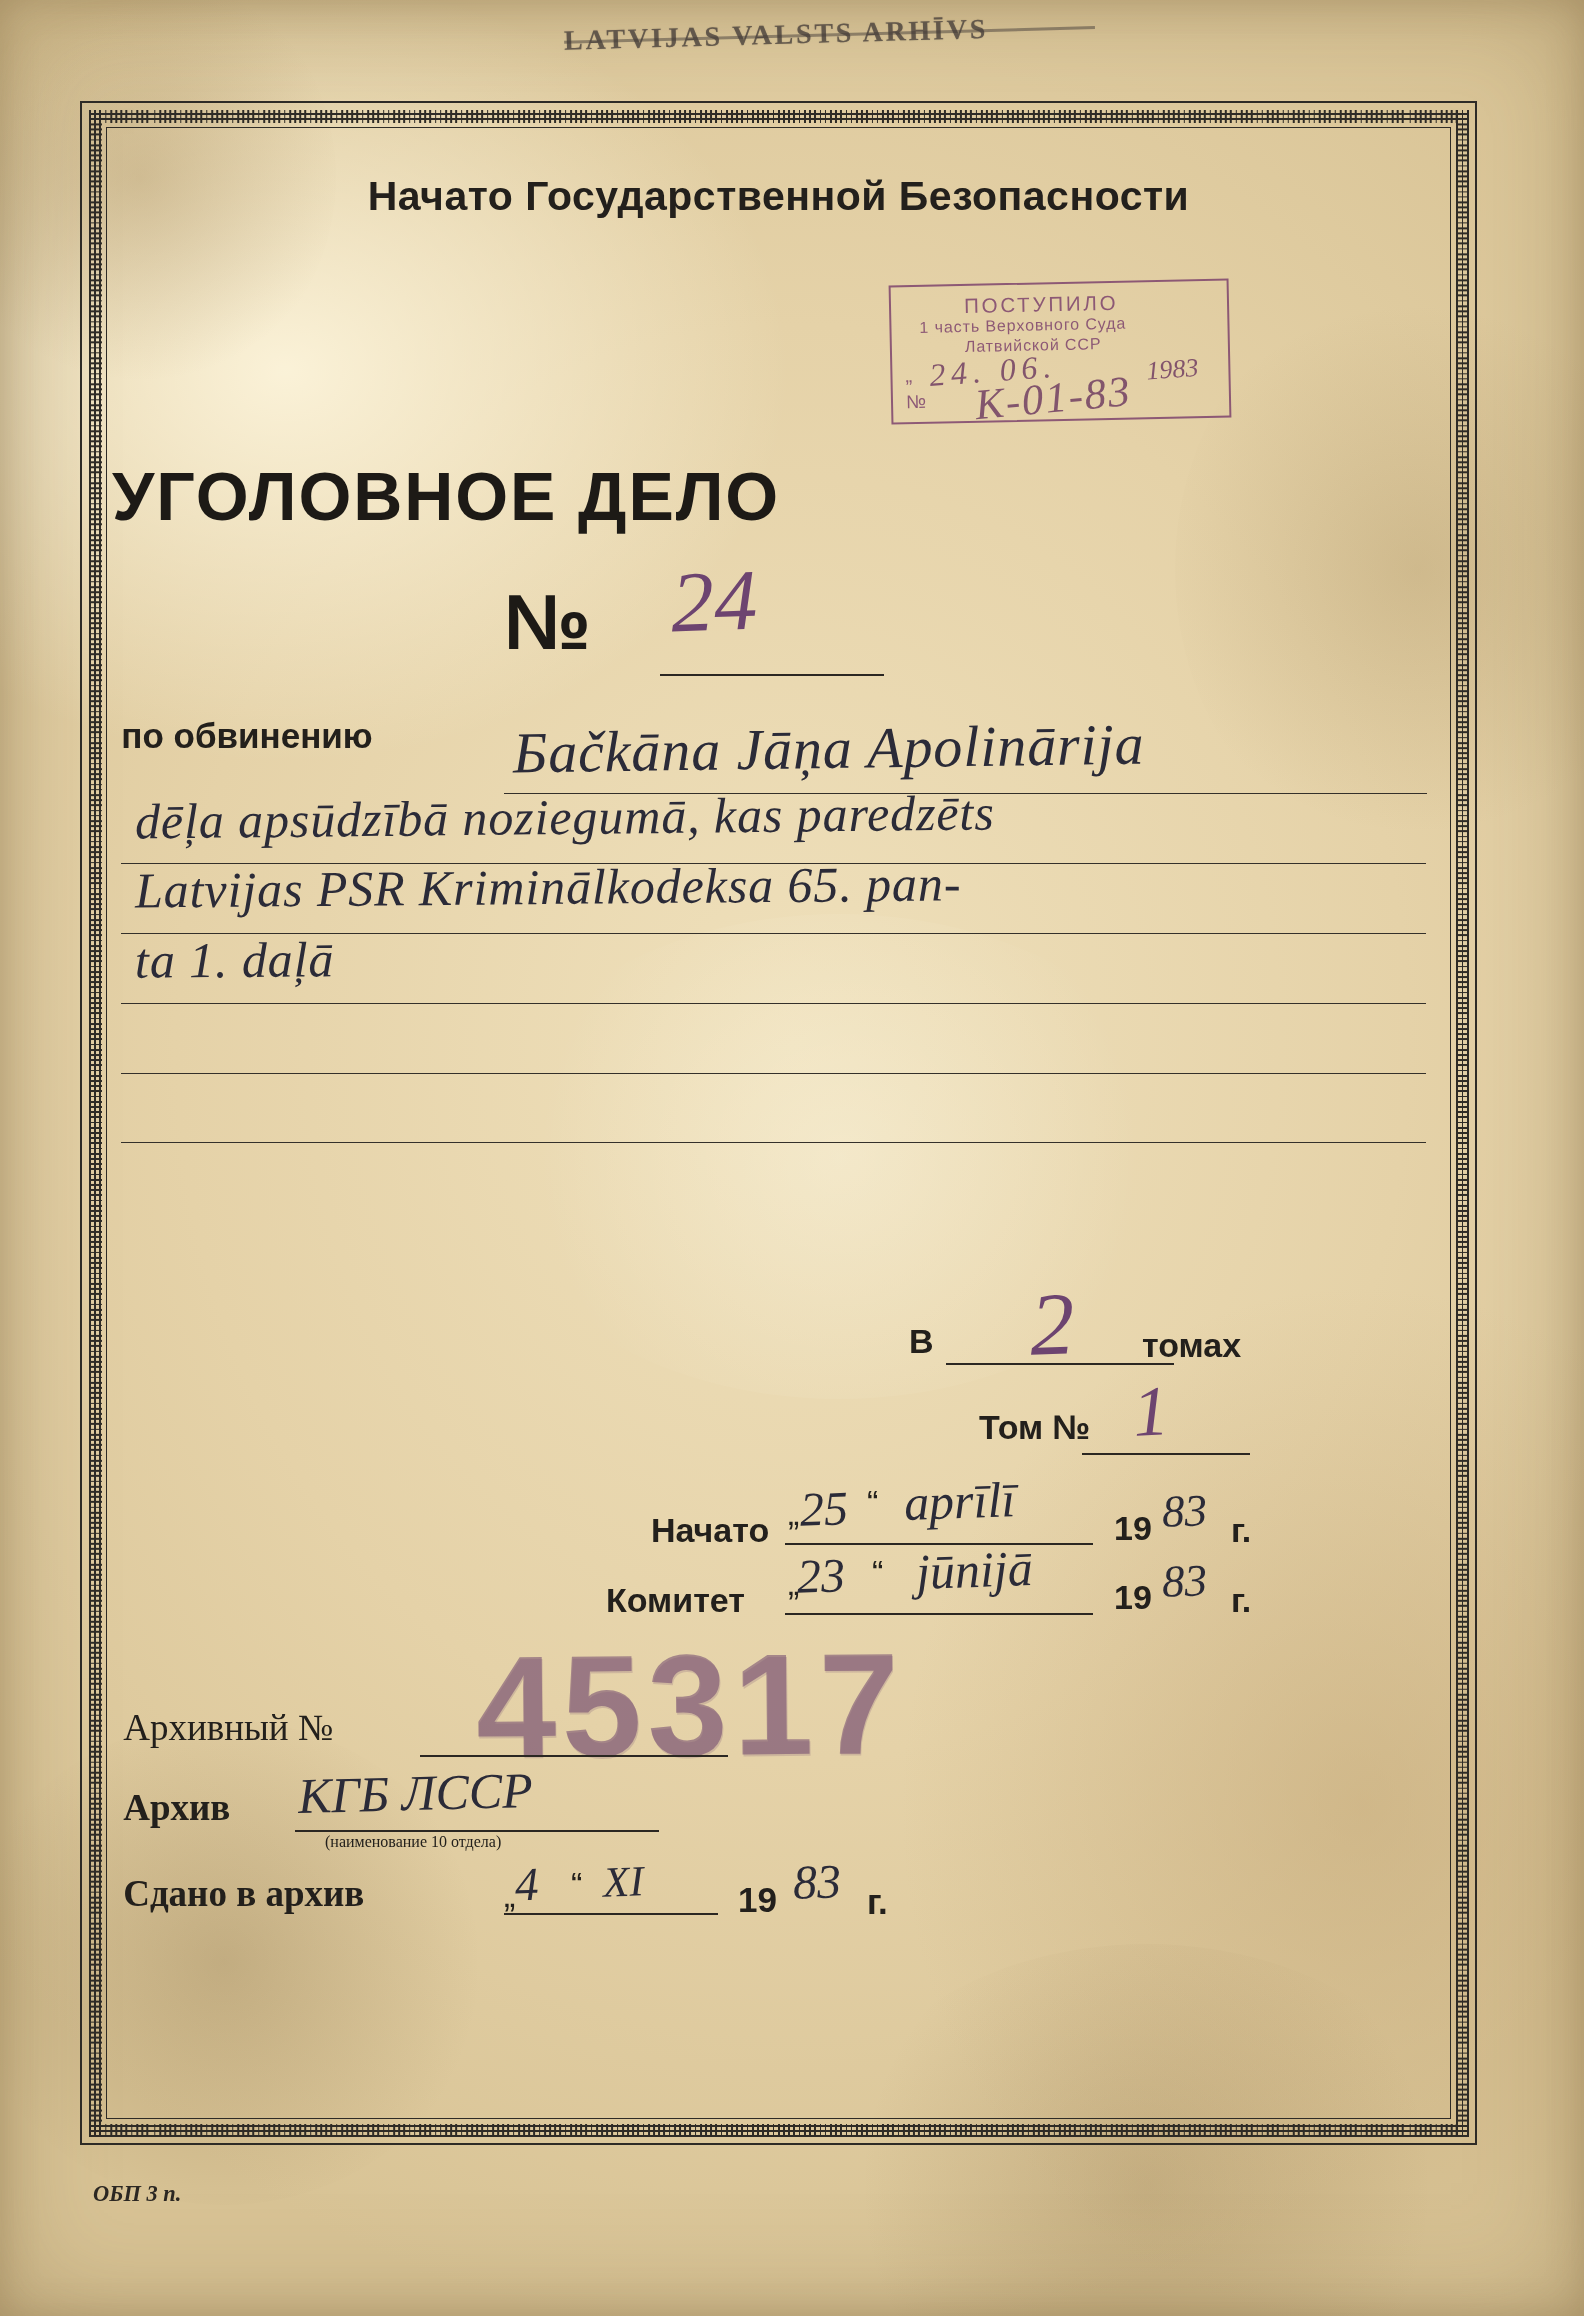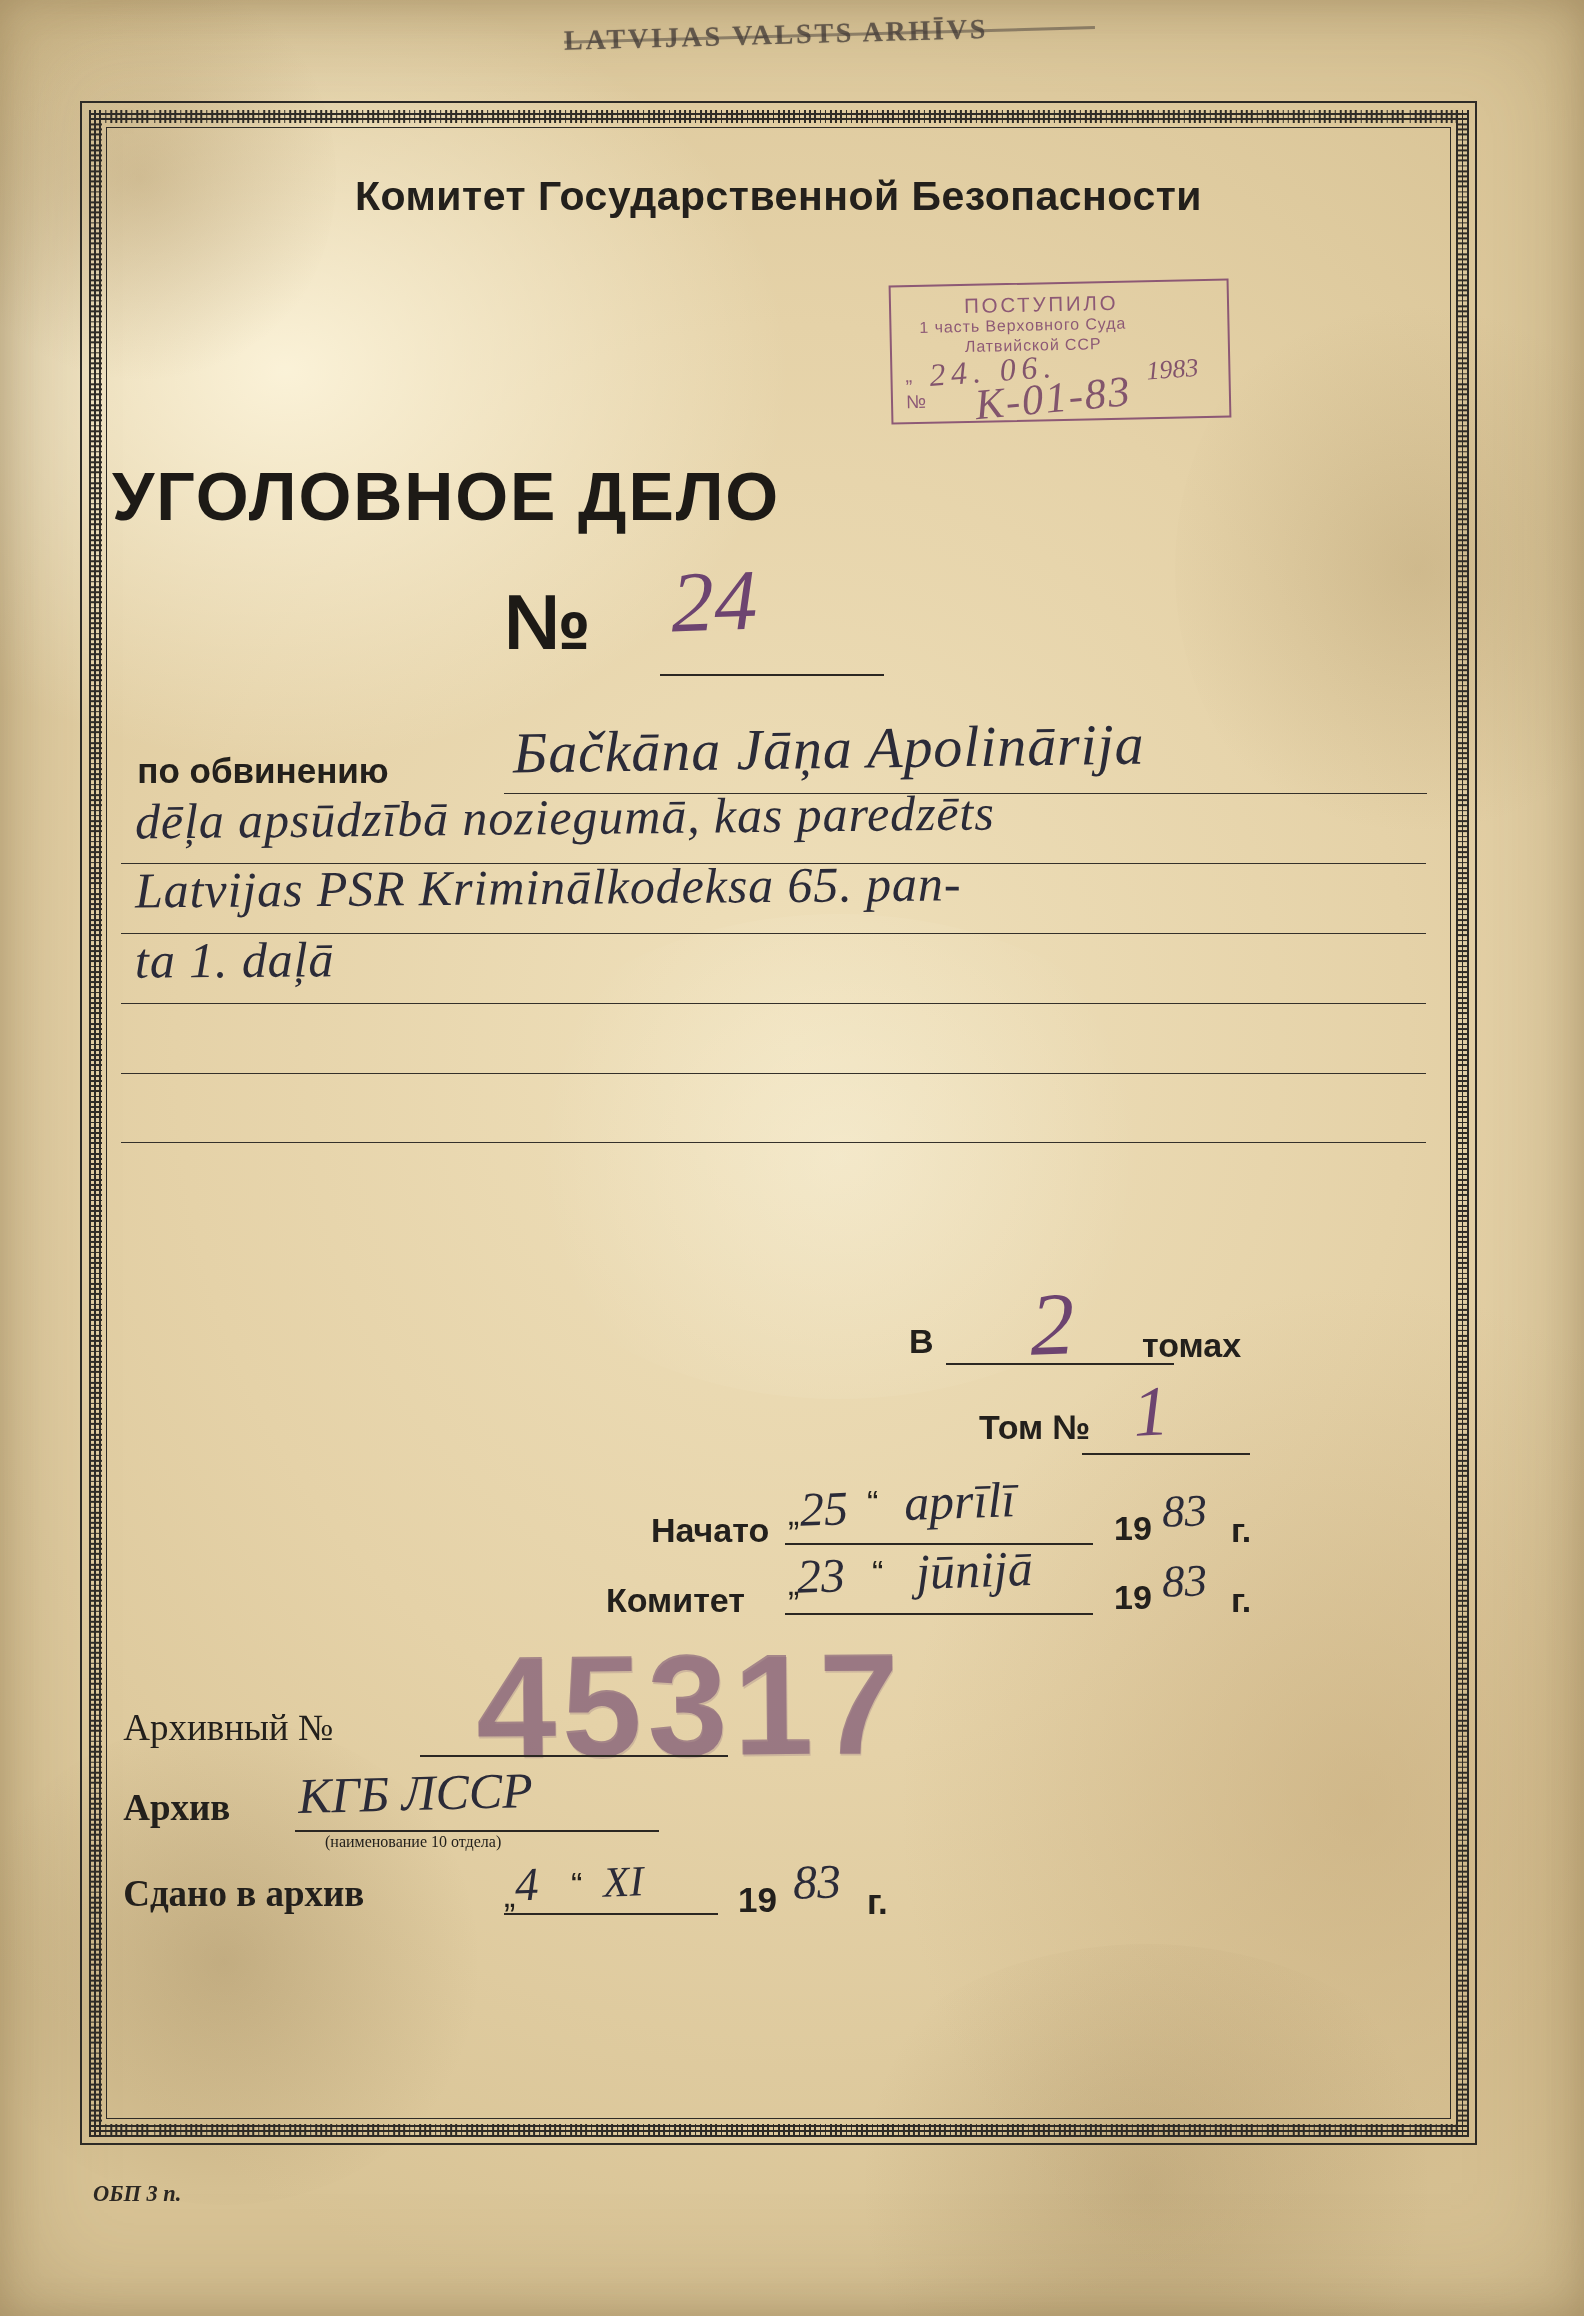--- a/index.html
+++ b/index.html
@@ -193,26 +193,25 @@
   }
   .case-no-line {
     position: absolute;
     left: 548px; top: 543px;
     width: 224px;
     border-bottom: 2.8px solid #2b2722;
   }
 
   .accus-label {
     position: absolute;
-    left: 9.3px; top: 620px;
+    left: 9.3px; top: 585px;
     font-family: "Liberation Sans", sans-serif;
     font-weight: bold;
     font-size: 35px;
     color: #23201c;
-    margin-left: 16px;
   }
 
   .rule {
     position: absolute;
     left: 9.3px;
     width: 1305px;
     border-bottom: 1.9px solid #34302a;
   }
   .rule.r1 { top: 662px; left: 392px; width: 923px; }
   .rule.r2 { top: 732px; }
@@ -462,21 +461,21 @@
   <div class="archive-stamp">LATVIJAS VALSTS ARHĪVS</div>
 
   <div class="frame-outer">
     <div class="frame-hatch"></div>
     <div class="frame-hatch-v"></div>
     <div class="frame-inner"></div>
   </div>
 
   <div class="content">
 
-    <div class="org-title">Комитет Государственной Безопасности</div>
+    <div class="org-title">Начато Государственной Безопасности</div>
 
     <div class="in-stamp">
       <div class="ln ln1">ПОСТУПИЛО</div>
       <div class="ln ln2">1 часть Верховного Суда</div>
       <div class="ln ln3">Латвийской ССР</div>
       <div class="ln ln4">„</div>
       <div class="ln ln5">№</div>
       <div class="in-hand in-date">
         <span>24.</span>
         <span>06.</span>

